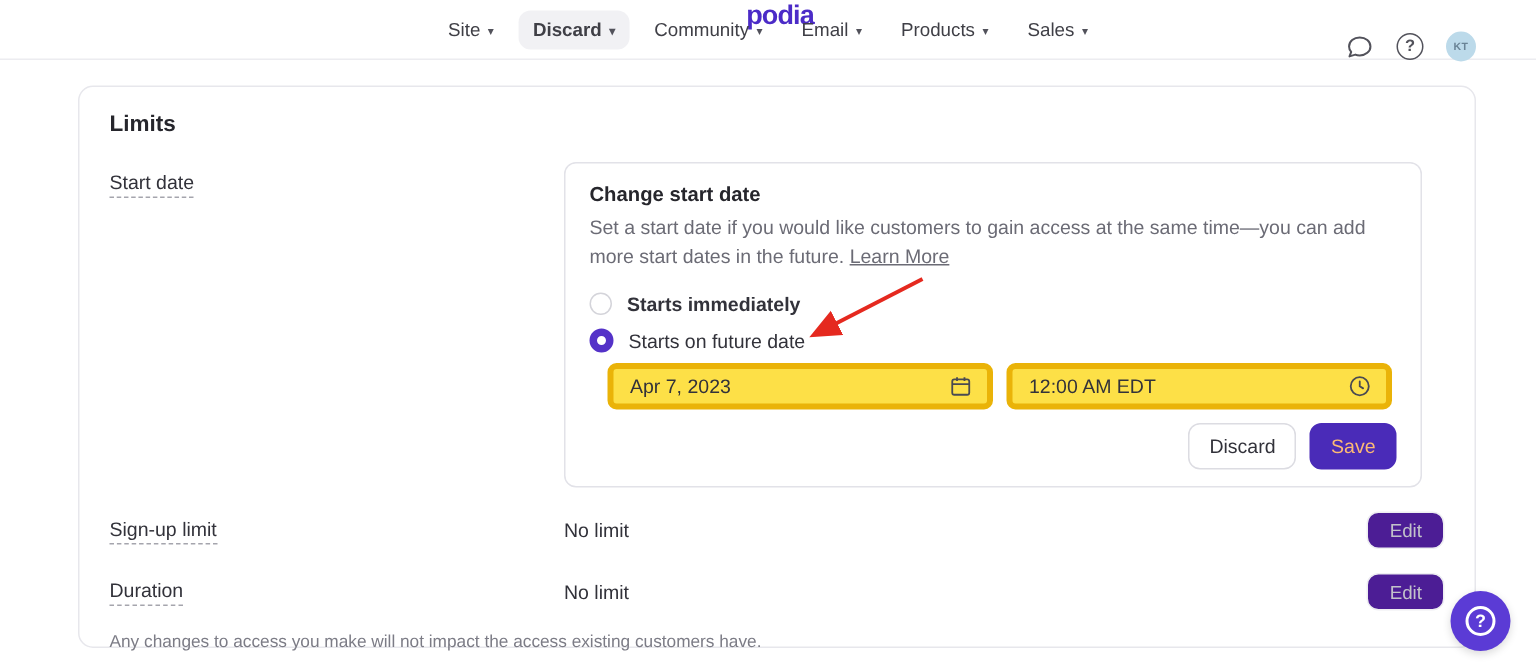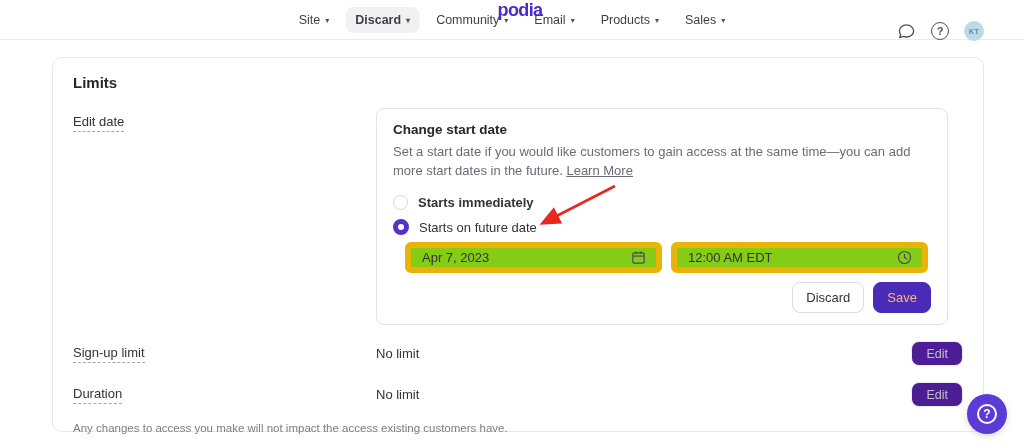--- a/index.html
+++ b/index.html
@@ -120,25 +120,25 @@
     border:1px solid #d4d4da; background:#fff; flex:0 0 15px;
   }
   .radio-on {
     width:16px; height:16px; border-radius:50%;
     border:5px solid var(--radio-purple); background:#fff; flex:0 0 16px;
   }
 
   .inputs-row { display:flex; gap:9px; margin-top:6px; margin-left:12px; }
   .input-box {
     width:257px; height:31px;
-    border:6px solid #eab308;
+    border:4px solid #eab308;
     border-radius:6px;
     display:flex; align-items:center;
     padding:0 9px 0 11px;
-    background:#84cc16;
+    background:#fde047;
   }
   .input-box input {
     border:none; outline:none; flex:1;
     font-family:"Liberation Sans", sans-serif;
     font-size:13px; color:#32323a; background:transparent;
     min-width:0;
   }
   .input-icon { width:17px; height:17px; flex:0 0 17px; cursor:pointer; }
 
   .buttons-row { display:flex; justify-content:flex-end; gap:9px; margin-top:9px; }
@@ -233,21 +233,21 @@
       <span>KT</span>
     </div>
   </div>
 </div>
 
 <div class="card">
   <div class="card-title">Limits</div>
 
   <div class="row">
     <div class="row-label-col start-label">
-      <span class="dashed-label">Edit date</span>
+      <span class="dashed-label">Start date</span>
     </div>
 
     <div class="panel">
       <div class="panel-title">Change start date</div>
       <div class="panel-desc"><span>Set a start date if you would like customers to gain access at the same time—you can add more start dates in the future. </span><a class="learn-more">Learn More</a></div>
 
       <div class="radio-row first">
         <span class="radio-off"></span>
         <span>Starts immediately</span>
       </div>

